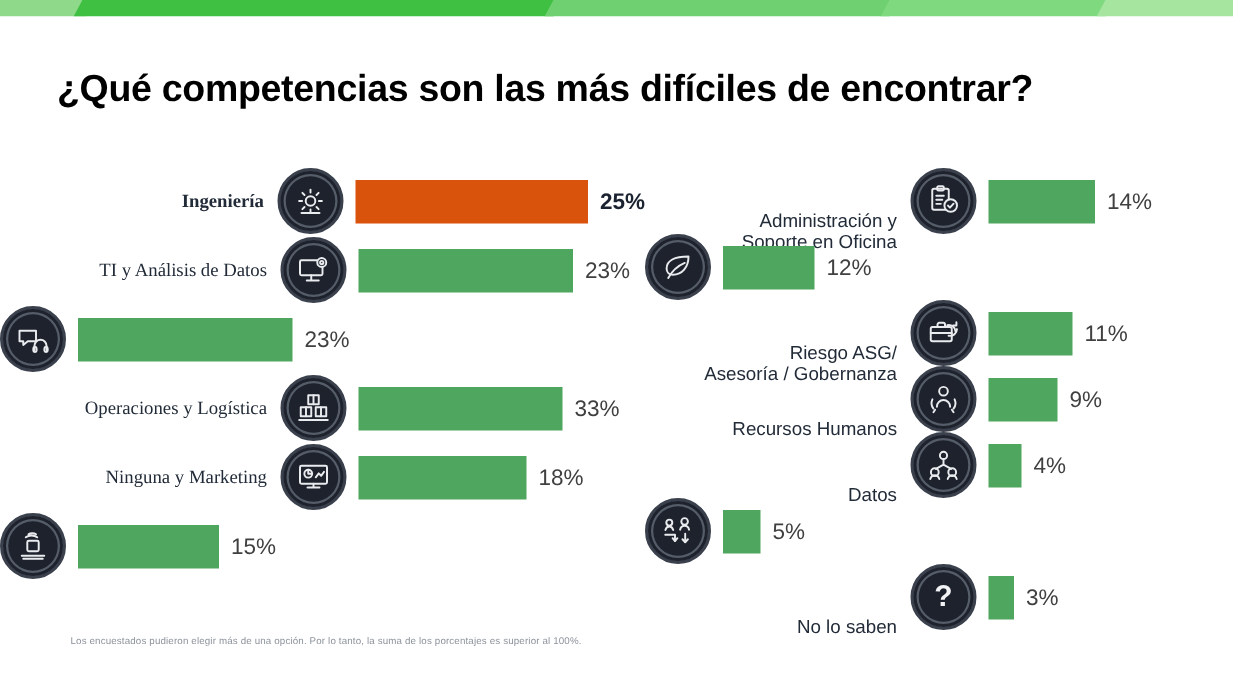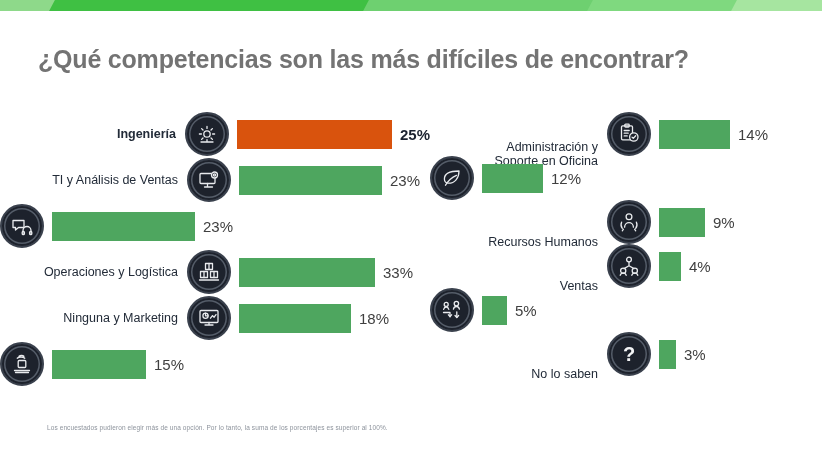--- a/index.html
+++ b/index.html
@@ -37,21 +37,21 @@
   .seg-e { left: 734px;  width: 120px; background: #a6e5a0; }
 
   
   .title {
     position: absolute;
     left: 38px;
     top: 45px;
     font-size: 25px;
     font-weight: bold;
     letter-spacing: -0.2px;
-    color: #737373;
+    color: #000000;
     white-space: nowrap;
   }
 
   
   .chart {
     position: absolute;
     top: 112px;
   }
   .chart-left  { left: 0px;   width: 430px; }
   .chart-right { left: 430px; width: 392px; }
@@ -66,21 +66,21 @@
   .chart-right .row { margin-bottom: 0px; }
 
   .row-label {
     text-align: right;
     font-size: 12.5px;
     line-height: 14px;
     color: #222b38;
     padding-right: 9px;
     white-space: pre-line;
   }
-  .chart-left .row-label  { width: 178px; }
+  .chart-left .row-label  { width: 178px; font-family: Liberation Serif, serif; }
   .chart-right .row-label { width: 168px; margin-top: 40px; }
   .row-label.bold { font-weight: bold; }
 
   
   .icon-badge {
     width: 40px;
     height: 40px;
     flex: 0 0 40px;
     border-radius: 50%;
     background: #1d222c;
@@ -150,21 +150,21 @@
           <path d="M12 4.4v2M12 17.6v2M4.4 12h2M17.6 12h2M6.6 6.6l1.4 1.4M16 16l1.4 1.4M17.4 6.6L16 8M8 16l-1.4 1.4"></path>
           <path d="M6 20h12"></path>
         </svg>
       </div>
       <div class="bar-wrap">
         <div class="bar highlight" style="width: 155px;"></div>
         <div class="bar-value bold">25%</div>
       </div>
     </div>
     <div class="row">
-      <div class="row-label">TI y Análisis de Ventas</div>
+      <div class="row-label">TI y Análisis de Datos</div>
       <div class="icon-badge">
         <svg width="24" height="24" viewBox="0 0 24 24" fill="none" stroke="#e9ebee" stroke-width="1.3" stroke-linecap="round" stroke-linejoin="round">
           <rect x="3" y="5.5" width="15" height="10" rx="1"></rect>
           <path d="M7.5 19h8M10.5 15.5v3.5"></path>
           <circle cx="17.5" cy="7" r="3" fill="#1d222c"></circle>
           <circle cx="17.5" cy="7" r="1.1"></circle>
         </svg>
       </div>
       <div class="bar-wrap">
         <div class="bar" style="width: 143px;"></div>
@@ -258,36 +258,53 @@
           <path d="M19 5c0 7.2-4.3 12.2-10.4 12.2C6 17.2 4.4 15.4 4.4 13 4.4 8 9.5 5 19 5z"></path>
           <path d="M5.5 19.3C8 14.8 12 11.2 16.5 9.3"></path>
         </svg>
       </div>
       <div class="bar-wrap">
         <div class="bar" style="width: 61px;"></div>
         <div class="bar-value">12%</div>
       </div>
     </div>
     <div class="row">
+      <div class="row-label">Riesgo ASG/
+Asesoría / Gobernanza</div>
+      <div class="icon-badge">
+        <svg width="24" height="24" viewBox="0 0 24 24" fill="none" stroke="#e9ebee" stroke-width="1.3" stroke-linecap="round" stroke-linejoin="round">
+          <rect x="3.5" y="8" width="14" height="9.5" rx="1.2"></rect>
+          <path d="M8 8V6.4a1.2 1.2 0 0 1 1.2-1.2h2.6A1.2 1.2 0 0 1 13 6.4V8"></path>
+          <path d="M3.5 12h14"></path>
+          <path d="M14.5 6.8a4.6 4.6 0 0 1 5.6 4.5M20.6 4.8v2.2h-2.2"></path>
+          <path d="M21 9.4a4.6 4.6 0 0 1-5.6 4.4"></path>
+        </svg>
+      </div>
+      <div class="bar-wrap">
+        <div class="bar" style="width: 56px;"></div>
+        <div class="bar-value">11%</div>
+      </div>
+    </div>
+    <div class="row">
       <div class="row-label">Recursos Humanos</div>
       <div class="icon-badge">
         <svg width="24" height="24" viewBox="0 0 24 24" fill="none" stroke="#e9ebee" stroke-width="1.3" stroke-linecap="round" stroke-linejoin="round">
           <circle cx="12" cy="6.8" r="2.9"></circle>
           <path d="M7.6 17.2c0-2.6 2-4.5 4.4-4.5s4.4 1.9 4.4 4.5"></path>
           <path d="M4.6 12.2c-.9 2 -.7 4.4 .7 6.2M19.4 12.2c.9 2 .7 4.4-.7 6.2"></path>
           <path d="M6.4 19.2l-1.1 1.6M17.6 19.2l1.1 1.6"></path>
         </svg>
       </div>
       <div class="bar-wrap">
         <div class="bar" style="width: 46px;"></div>
         <div class="bar-value">9%</div>
       </div>
     </div>
     <div class="row">
-      <div class="row-label">Ventas</div>
+      <div class="row-label">Datos</div>
       <div class="icon-badge">
         <svg width="24" height="24" viewBox="0 0 24 24" fill="none" stroke="#e9ebee" stroke-width="1.3" stroke-linecap="round" stroke-linejoin="round">
           <circle cx="12" cy="5.6" r="2.4"></circle>
           <path d="M12 8.4v3.4M12 11.8L7 14.6M12 11.8l5 2.8"></path>
           <circle cx="6.2" cy="16.8" r="2.6"></circle>
           <path d="M3.2 21.3c.5-1.6 1.7-2.5 3-2.5s2.5.9 3 2.5"></path>
           <circle cx="17.8" cy="16.8" r="2.6"></circle>
           <path d="M14.8 21.3c.5-1.6 1.7-2.5 3-2.5s2.5.9 3 2.5"></path>
         </svg>
       </div>

